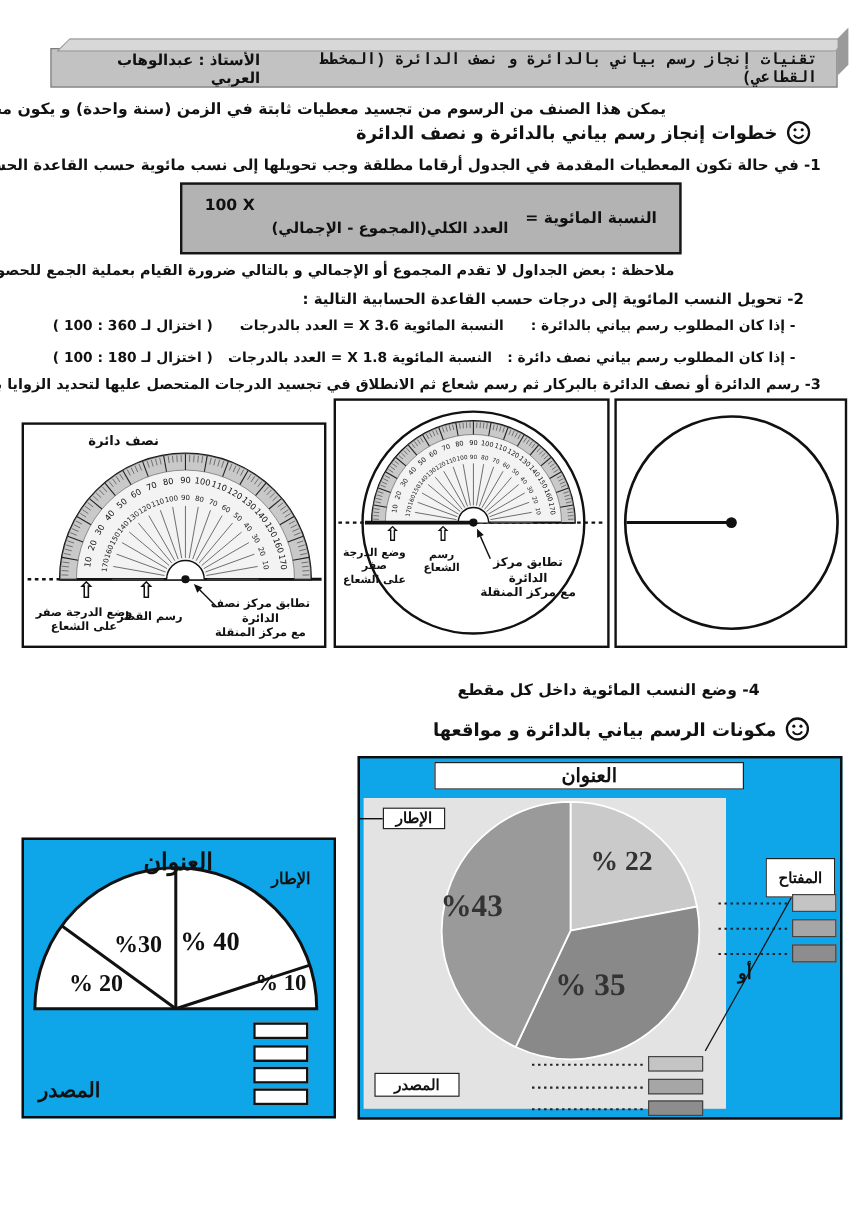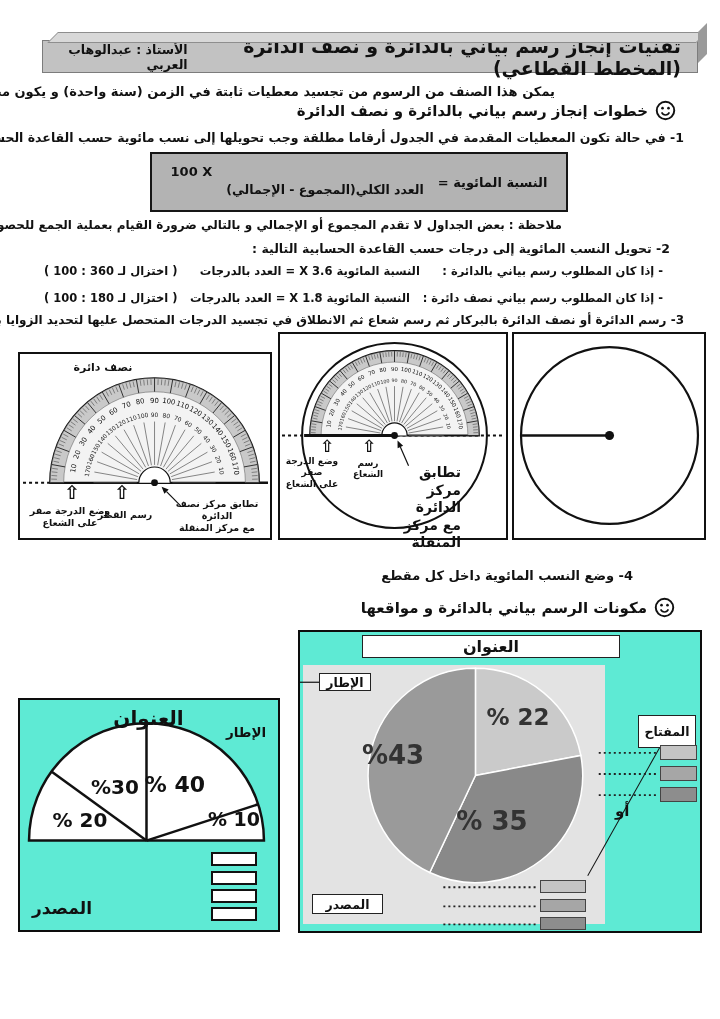--- a/index.html
+++ b/index.html
@@ -14,21 +14,21 @@
   .center{text-align:center;}
 
   
   .bar{left:42px;top:40px;width:656px;height:33px;background:#c2c2c2;border:1px solid #7c7c7c;
        display:flex;flex-direction:row;direction:rtl;align-items:center;justify-content:space-between;
        padding:0 16px;box-sizing:border-box;}
   .bar::before{content:"";position:absolute;left:4px;top:-9px;width:99%;height:9px;background:#d8d8d8;
        border:1px solid #8e8e8e;transform:skewX(-45deg);transform-origin:bottom left;}
   .bar::after{content:"";position:absolute;right:-10px;top:-9px;width:9px;height:100%;background:#9a9a9a;
        transform:skewY(-45deg);transform-origin:top left;}
-  .bar-title{font-size:19px;font-weight:700;}
+  .bar-title{font-size:13px;font-weight:700;font-family:Liberation Mono, monospace;}
   .bar-teacher{font-size:12.5px;font-weight:700;}
 
   .heading-row{display:flex;direction:rtl;align-items:center;gap:7px;}
   .heading-text{font-size:15px;font-weight:700;}
   .smiley{width:21px;height:21px;flex:0 0 auto;}
 
   .bodyline{font-size:12.5px;font-weight:700;direction:rtl;text-align:right;}
 
   .formula-box{left:150px;top:152px;width:418px;height:60px;background:#b3b3b3;border:2px solid #161616;
        display:flex;direction:rtl;align-items:center;justify-content:center;gap:14px;box-sizing:border-box;}
@@ -39,21 +39,21 @@
   .formula-mult{font-size:13px;font-weight:700;transform:translateY(-11px);direction:ltr;}
 
   .rule-row{display:flex;direction:rtl;justify-content:space-between;align-items:baseline;
        font-size:11.5px;font-weight:700;}
 
   .panel{border:2.5px solid #111;background:#fff;box-sizing:border-box;}
   .panel svg{position:absolute;inset:0;width:100%;height:100%;}
   .plabel{position:absolute;font-size:9.5px;font-weight:700;direction:rtl;text-align:center;line-height:1.25;}
   .uparrow{position:absolute;font-size:19px;font-weight:700;color:#111;line-height:1;}
 
-  .frame-box{border:2.5px solid #0d0d0d;background:#5eead4;box-sizing:border-box;}
+  .frame-box{border:2.5px solid #0d0d0d;background:#0ea5e9;box-sizing:border-box;font-family:Liberation Serif, serif;}
   .wbox{position:absolute;background:#fff;border:1.5px solid #222;display:flex;align-items:center;
         justify-content:center;font-weight:700;box-sizing:border-box;}
   .swatch{position:absolute;border:1px solid #444;box-sizing:border-box;}
   .pie-label{position:absolute;direction:ltr;font-weight:700;color:#333;text-align:center;line-height:1;}
   .hm-label{position:absolute;direction:ltr;font-weight:700;color:#111;text-align:center;line-height:1;}
   .legend-empty{position:absolute;border:2px solid #111;background:#fff;box-sizing:border-box;}
 </style>
 </head>
 <body>
 
@@ -422,21 +422,21 @@
         <line x1="24" y1="101" x2="114" y2="101" stroke="#111" stroke-width="3"></line>
         <circle cx="114" cy="101" r="3.4" fill="#111"></circle>
         <line x1="128" y1="131" x2="119.81917029986212" y2="112.40720522695936" stroke="#111" stroke-width="1.2"></line>
         <polygon points="117,106 122.6,111.2 117.1,113.6" fill="#111"></polygon>
       </svg>
     <span class="uparrow" style="left:40px;top:104px;font-size:17px;">⇧</span>
     <span class="uparrow" style="left:82px;top:104px;font-size:17px;">⇧</span>
     <div class="plabel pre" style="left:0px;top:122px;width:64px;font-size:9px;">وضع الدرجة صفر
 على الشعاع</div>
     <div class="plabel" style="left:62px;top:124px;width:52px;font-size:9px;">رسم الشعاع</div>
-    <div class="plabel pre" style="left:101px;top:130px;width:80px;font-size:14px;text-align:right;">تطابق مركز الدائرة
+    <div class="plabel pre" style="left:120px;top:130px;width:80px;font-size:10px;">تطابق مركز الدائرة
 مع مركز المنقلة</div>
   </div>
 
   <div class="abs panel" style="left:512px;top:332px;width:194px;height:208px;">
     <svg id="svg-plain" viewBox="0 0 189 203" preserveAspectRatio="none">
         <circle cx="95" cy="101" r="88" fill="#fff" stroke="#111" stroke-width="2.2"></circle>
         <line x1="8" y1="101" x2="95" y2="101" stroke="#111" stroke-width="2.5"></line>
         <circle cx="95" cy="101" r="4.5" fill="#111"></circle>
       </svg>
   </div>

